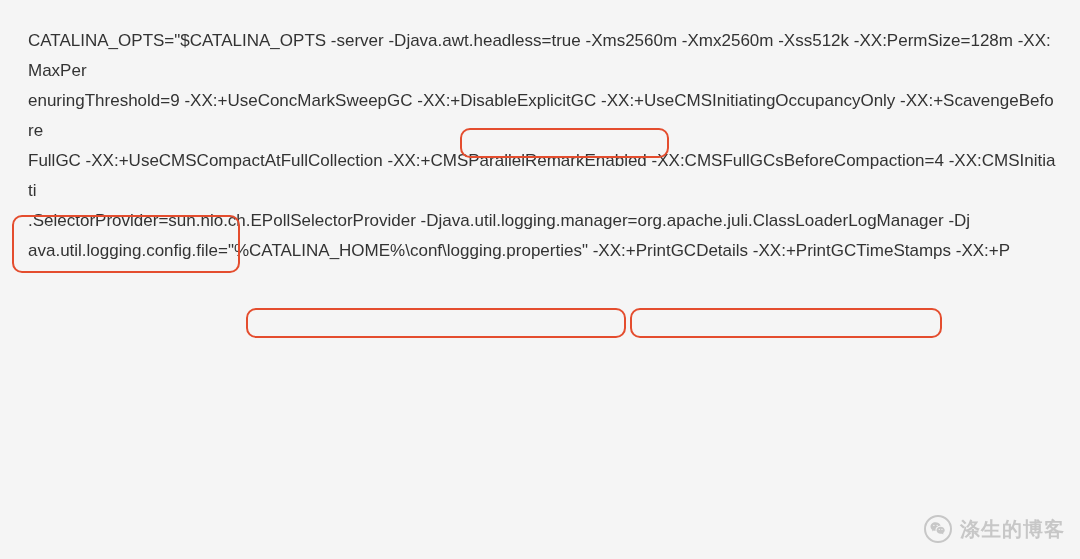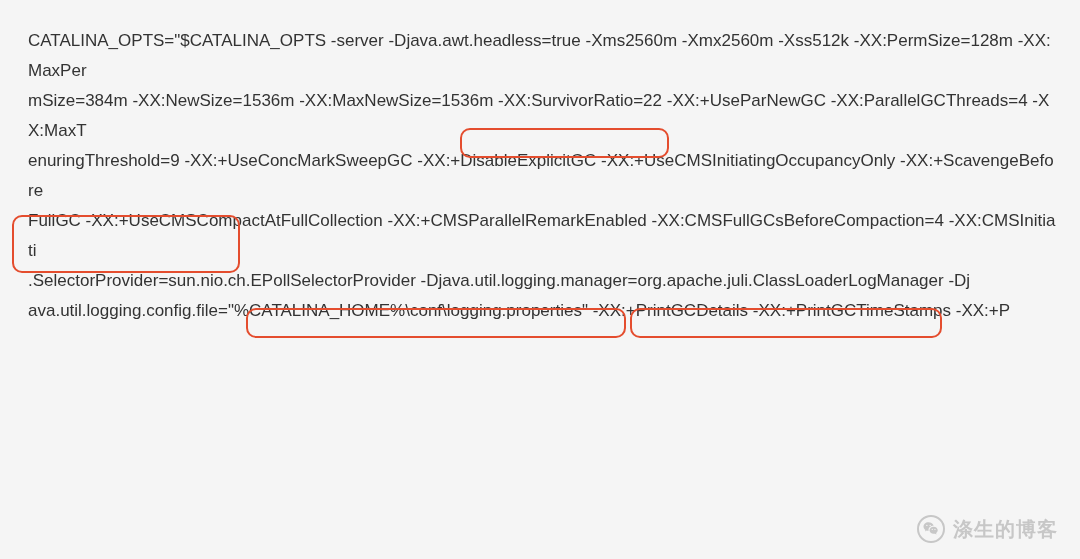--- a/index.html
+++ b/index.html
@@ -36,21 +36,21 @@
     background: transparent;
     pointer-events: none;
   }
   .hl1 { left: 460px;  top: 128px; width: 209px; height: 30px; }  
   .hl2 { left: 12px;   top: 215px; width: 228px; height: 58px; }  
   .hl3 { left: 246px;  top: 308px; width: 380px; height: 30px; }  
   .hl4 { left: 630px;  top: 308px; width: 312px; height: 30px; }  
   
   .watermark {
     position: absolute;
-    right: 22px;
+    right: 15px;
     bottom: 16px;
     display: flex;
     align-items: center;
     gap: 8px;
     color: #b8b8b8;
     opacity: 0.75;
     pointer-events: none;
   }
   .wm-icon {
     width: 28px;
@@ -68,21 +68,20 @@
     letter-spacing: 1px;
   }
 </style>
 </head>
 <body>
 
 <div class="page">
 
   <div class="code-block">
     <span class="line">CATALINA_OPTS="$CATALINA_OPTS -server -Djava.awt.headless=true -Xms2560m -Xmx2560m -Xss512k -XX:PermSize=128m -XX:MaxPer</span>
-    <span class="line">mSize=384m -XX:NewSize=1536m -XX:MaxNewSize=1536m -XX:SurvivorRatio=22 -XX:+UseParNewGC -XX:ParallelGCThreads=4 -XX:MaxT</span>
     <span class="line">enuringThreshold=9 -XX:+UseConcMarkSweepGC -XX:+DisableExplicitGC -XX:+UseCMSInitiatingOccupancyOnly -XX:+ScavengeBefore</span>
     <span class="line">FullGC -XX:+UseCMSCompactAtFullCollection -XX:+CMSParallelRemarkEnabled -XX:CMSFullGCsBeforeCompaction=4 -XX:CMSInitiati</span>
     <span class="line">.SelectorProvider=sun.nio.ch.EPollSelectorProvider -Djava.util.logging.manager=org.apache.juli.ClassLoaderLogManager -Dj</span>
     <span class="line">ava.util.logging.config.file="%CATALINA_HOME%\conf\logging.properties" -XX:+PrintGCDetails -XX:+PrintGCTimeStamps -XX:+P</span>
   </div>
 
   <div class="hl hl1" title="-XX:+DisableExplicitGC"></div>
   <div class="hl hl2" title="-XX:CMSInitiatingOccupancyFraction=60"></div>
   <div class="hl hl3" title="-XX:CMSInitiatingPermOccupancyFraction=70"></div>
   <div class="hl hl4" title="-XX:+ExplicitGCInvokesConcurrent"></div>

